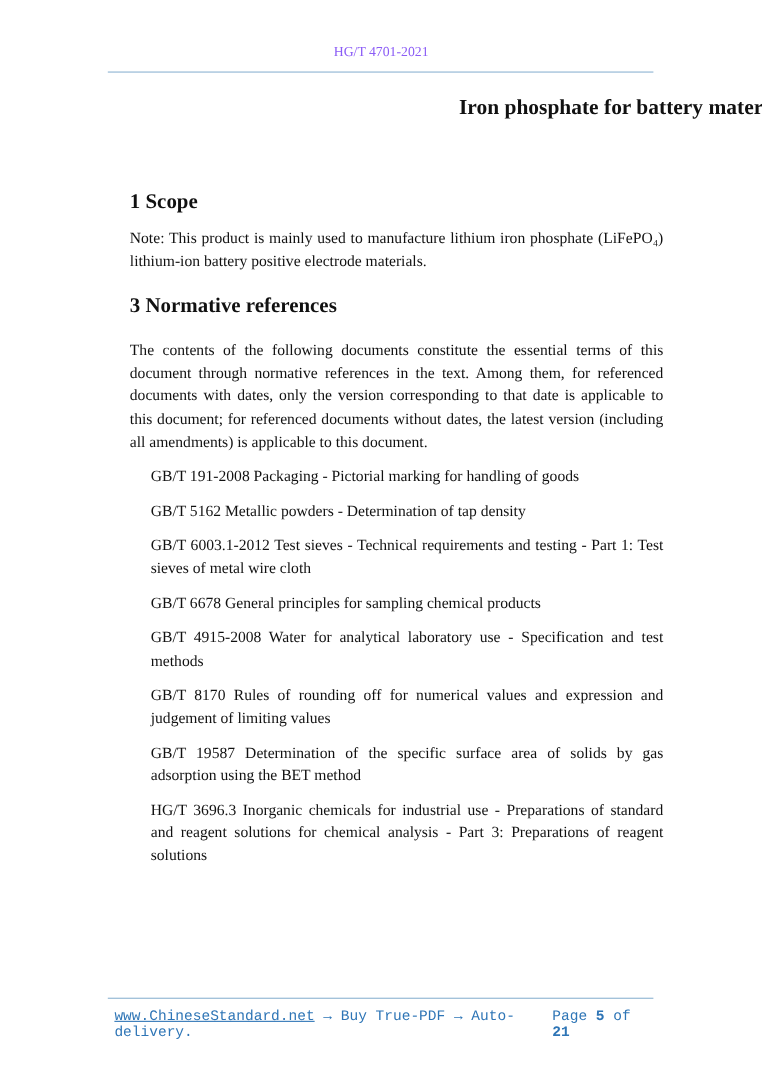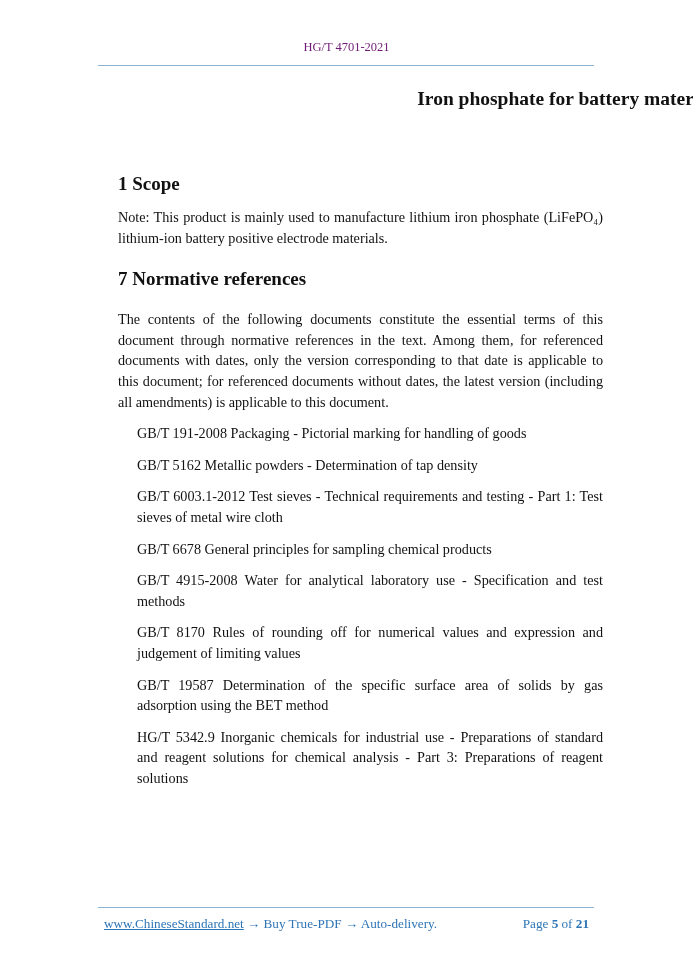--- a/index.html
+++ b/index.html
@@ -1,56 +1,56 @@
 <!DOCTYPE html>
 <html><head>
 <meta charset="utf-8">
 <style>
   html, body { margin: 0; padding: 0; background: #ffffff; }
   body { width: 693px; height: 980px; position: relative; overflow: hidden;
          font-family: "Liberation Serif", "DejaVu Serif", serif; color: #111; }
   .header-code { position: absolute; top: 40px; left: 0; width: 693px; text-align: center;
-                 font-size: 12.5px; color: #701a75; }
+                 font-size: 12.5px; color: #8b5cf6; }
   .rule { position: absolute; left: 98px; width: 496px; height: 0; border-top: 1px solid #8db3d2; }
   .rule.top { top: 65px; }
   .rule.bottom { top: 907px; }
   .doc-title { position: absolute; top: 88px; left: 0; width: 693px; text-align: right;
                font-size: 19.5px; font-weight: bold; margin-left: 29px; }
   .content { position: absolute; left: 104px; width: 485px; top: 172px; margin-left: 14px; }
   h2 { font-size: 19px; font-weight: bold; margin: 0; line-height: 24px; }
   p { margin: 0; font-size: 14.2px; line-height: 20.6px; text-align: justify; }
   .ref { padding-left: 19px; }
   .footer { position: absolute; top: 916px; left: 104px; width: 485px; font-size: 13.2px;
-            color: #2e75b6; display: flex; justify-content: space-between; }
+            color: #2e75b6; display: flex; justify-content: space-between; font-family: Liberation Mono, monospace; }
   .footer a { color: #2e75b6; text-decoration: underline; }
   .footer .pg b { font-weight: bold; }
 </style>
 </head>
 <body>
 
 <div class="header-code">HG/T 4701-2021</div>
 <div class="rule top"></div>
 
 <div class="doc-title">Iron phosphate for battery materials</div>
 
 <div class="content">
   <h2>1 Scope</h2>
   <p style="margin-top:11px">Note: This product is mainly used to manufacture lithium iron phosphate (LiFePO₄) lithium-ion battery positive electrode materials.</p>
 
-  <h2 style="margin-top:19px">7 Normative references</h2>
+  <h2 style="margin-top:19px">3 Normative references</h2>
   <p style="margin-top:18px">The contents of the following documents constitute the essential terms of this document through normative references in the text. Among them, for referenced documents with dates, only the version corresponding to that date is applicable to this document; for referenced documents without dates, the latest version (including all amendments) is applicable to this document.</p>
 
   <p class="ref" style="margin-top:11px">GB/T 191-2008 Packaging - Pictorial marking for handling of goods</p>
   <p class="ref" style="margin-top:11px">GB/T 5162 Metallic powders - Determination of tap density</p>
   <p class="ref" style="margin-top:11px">GB/T 6003.1-2012 Test sieves - Technical requirements and testing - Part 1: Test sieves of metal wire cloth</p>
   <p class="ref" style="margin-top:11px">GB/T 6678 General principles for sampling chemical products</p>
   <p class="ref" style="margin-top:11px">GB/T 4915-2008 Water for analytical laboratory use - Specification and test methods</p>
   <p class="ref" style="margin-top:11px">GB/T 8170 Rules of rounding off for numerical values and expression and judgement of limiting values</p>
   <p class="ref" style="margin-top:11px">GB/T 19587 Determination of the specific surface area of solids by gas adsorption using the BET method</p>
-  <p class="ref" style="margin-top:11px">HG/T 5342.9 Inorganic chemicals for industrial use - Preparations of standard and reagent solutions for chemical analysis - Part 3: Preparations of reagent solutions</p>
+  <p class="ref" style="margin-top:11px">HG/T 3696.3 Inorganic chemicals for industrial use - Preparations of standard and reagent solutions for chemical analysis - Part 3: Preparations of reagent solutions</p>
 </div>
 
 <div class="rule bottom"></div>
 <div class="footer">
   <span>
     <a>www.ChineseStandard.net</a><span> → Buy True-PDF → Auto-delivery.</span>
   </span>
   <span class="pg">
     <span>Page</span>
     <b>5</b>

